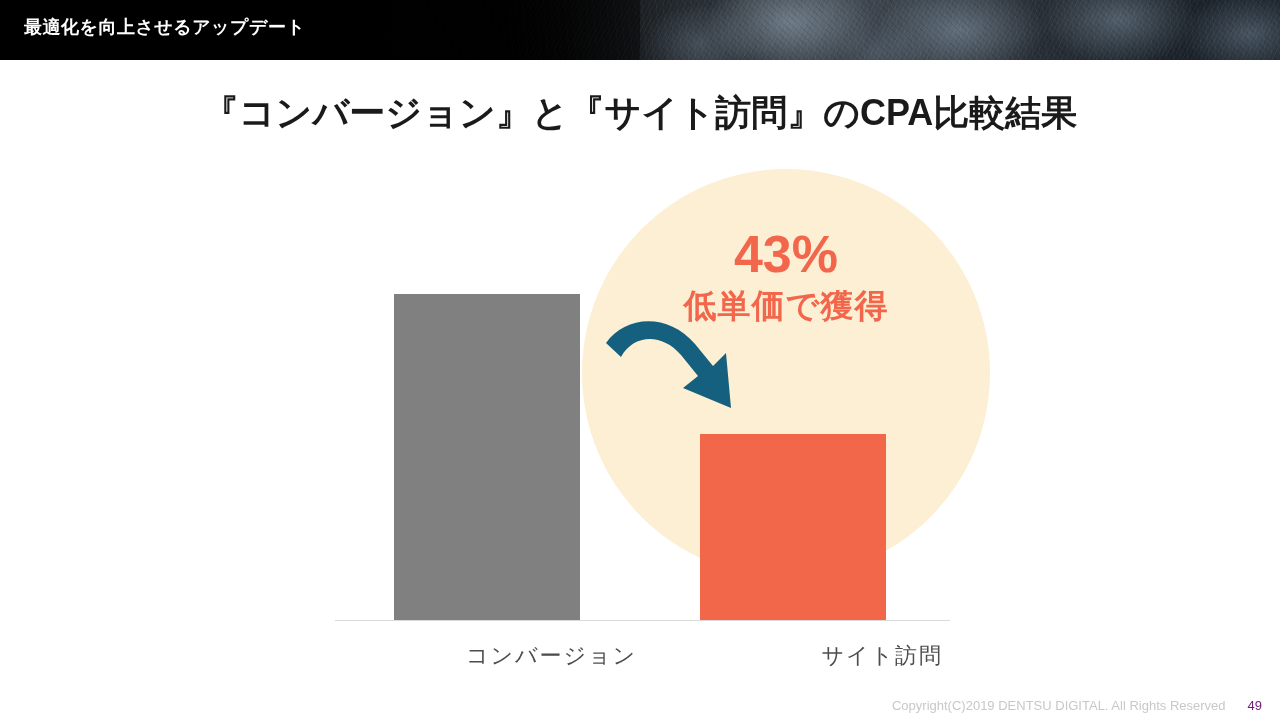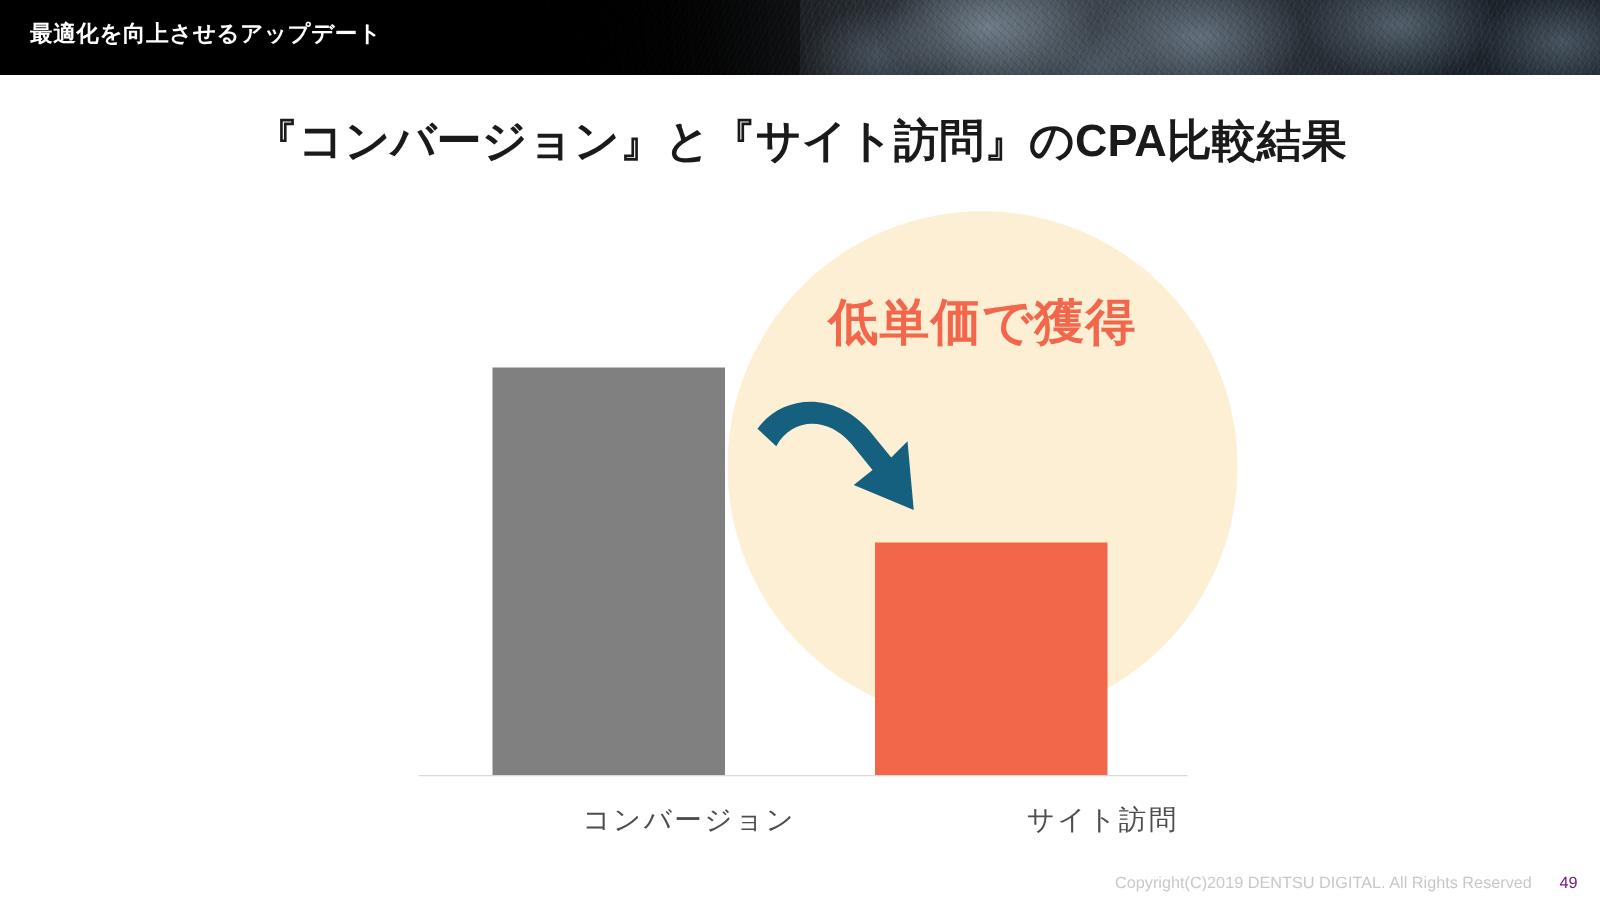--- a/index.html
+++ b/index.html
@@ -149,21 +149,21 @@
     color: #f2664c;
   }
   #callout-pct {
     font-size: 52px;
     font-weight: bold;
     line-height: 1.0;
     letter-spacing: 0px;
   }
   #callout-text {
     margin-top: 8px;
-    font-size: 40px;
+    font-size: 33px;
     font-weight: bold;
     line-height: 1.1;
     letter-spacing: 1px;
     white-space: nowrap;
   }
 
   
   #arrow-svg {
     position: absolute;
     left: 595px;
@@ -210,20 +210,21 @@
   <div class="axis-label" id="label-conversion">コンバージョン</div>
   <div class="axis-label" id="label-sitevisit">サイト訪問</div>
 
   <svg id="arrow-svg" viewBox="0 0 160 130">
     <path d="M11 47 C 30 20, 72 16, 100 48
              L 118 70 L 131 57 L 136 112 L 88 92 L 103 80 L 86 59
              C 66 36, 38 39, 26 61 Z" fill="#15607f"></path>
   </svg>
 
   <div id="callout">
+    <div id="callout-pct">43%</div>
     <div id="callout-text">低単価で獲得</div>
   </div>
 </div>
 
 <div id="footer">
   <span>Copyright(C)2019 DENTSU DIGITAL. All Rights Reserved</span>
   <span id="page-number">49</span>
 </div>
 
 </body></html>

